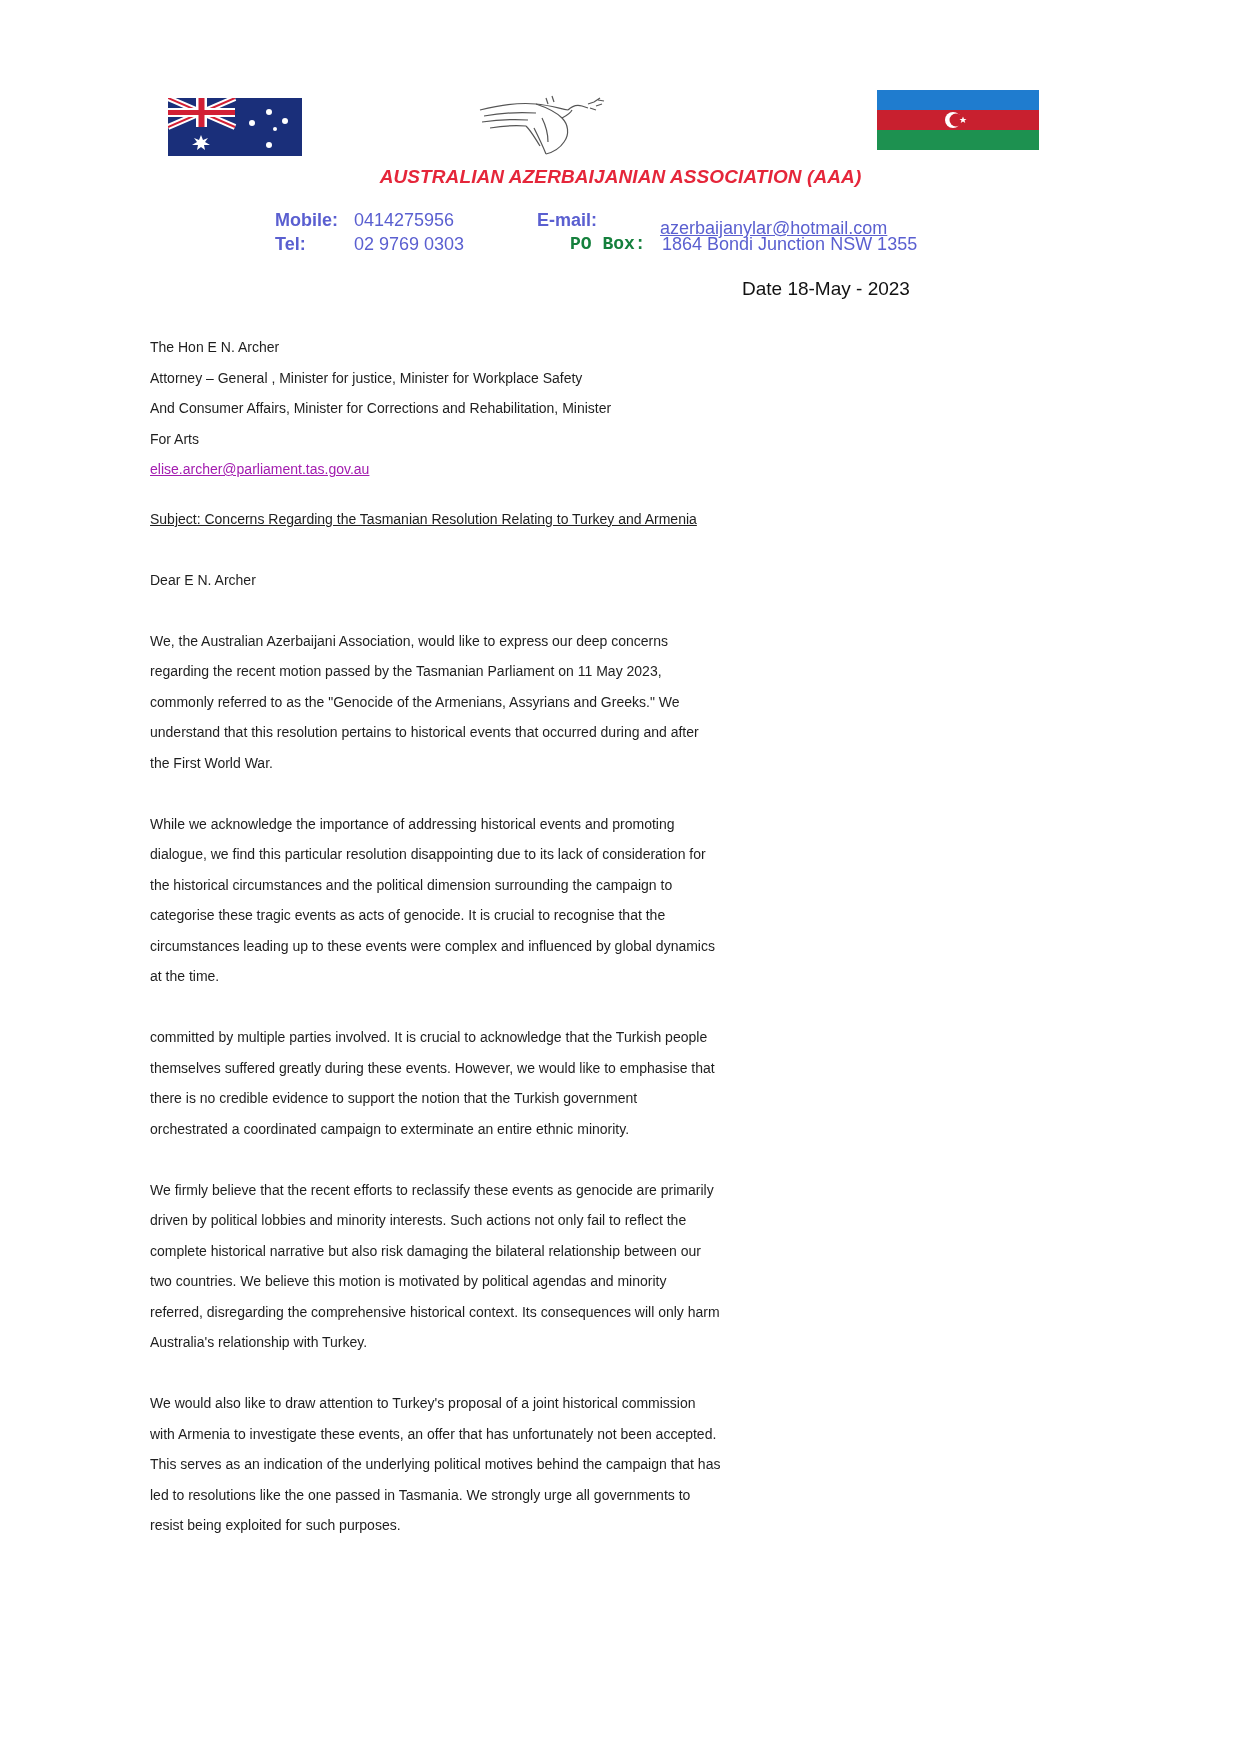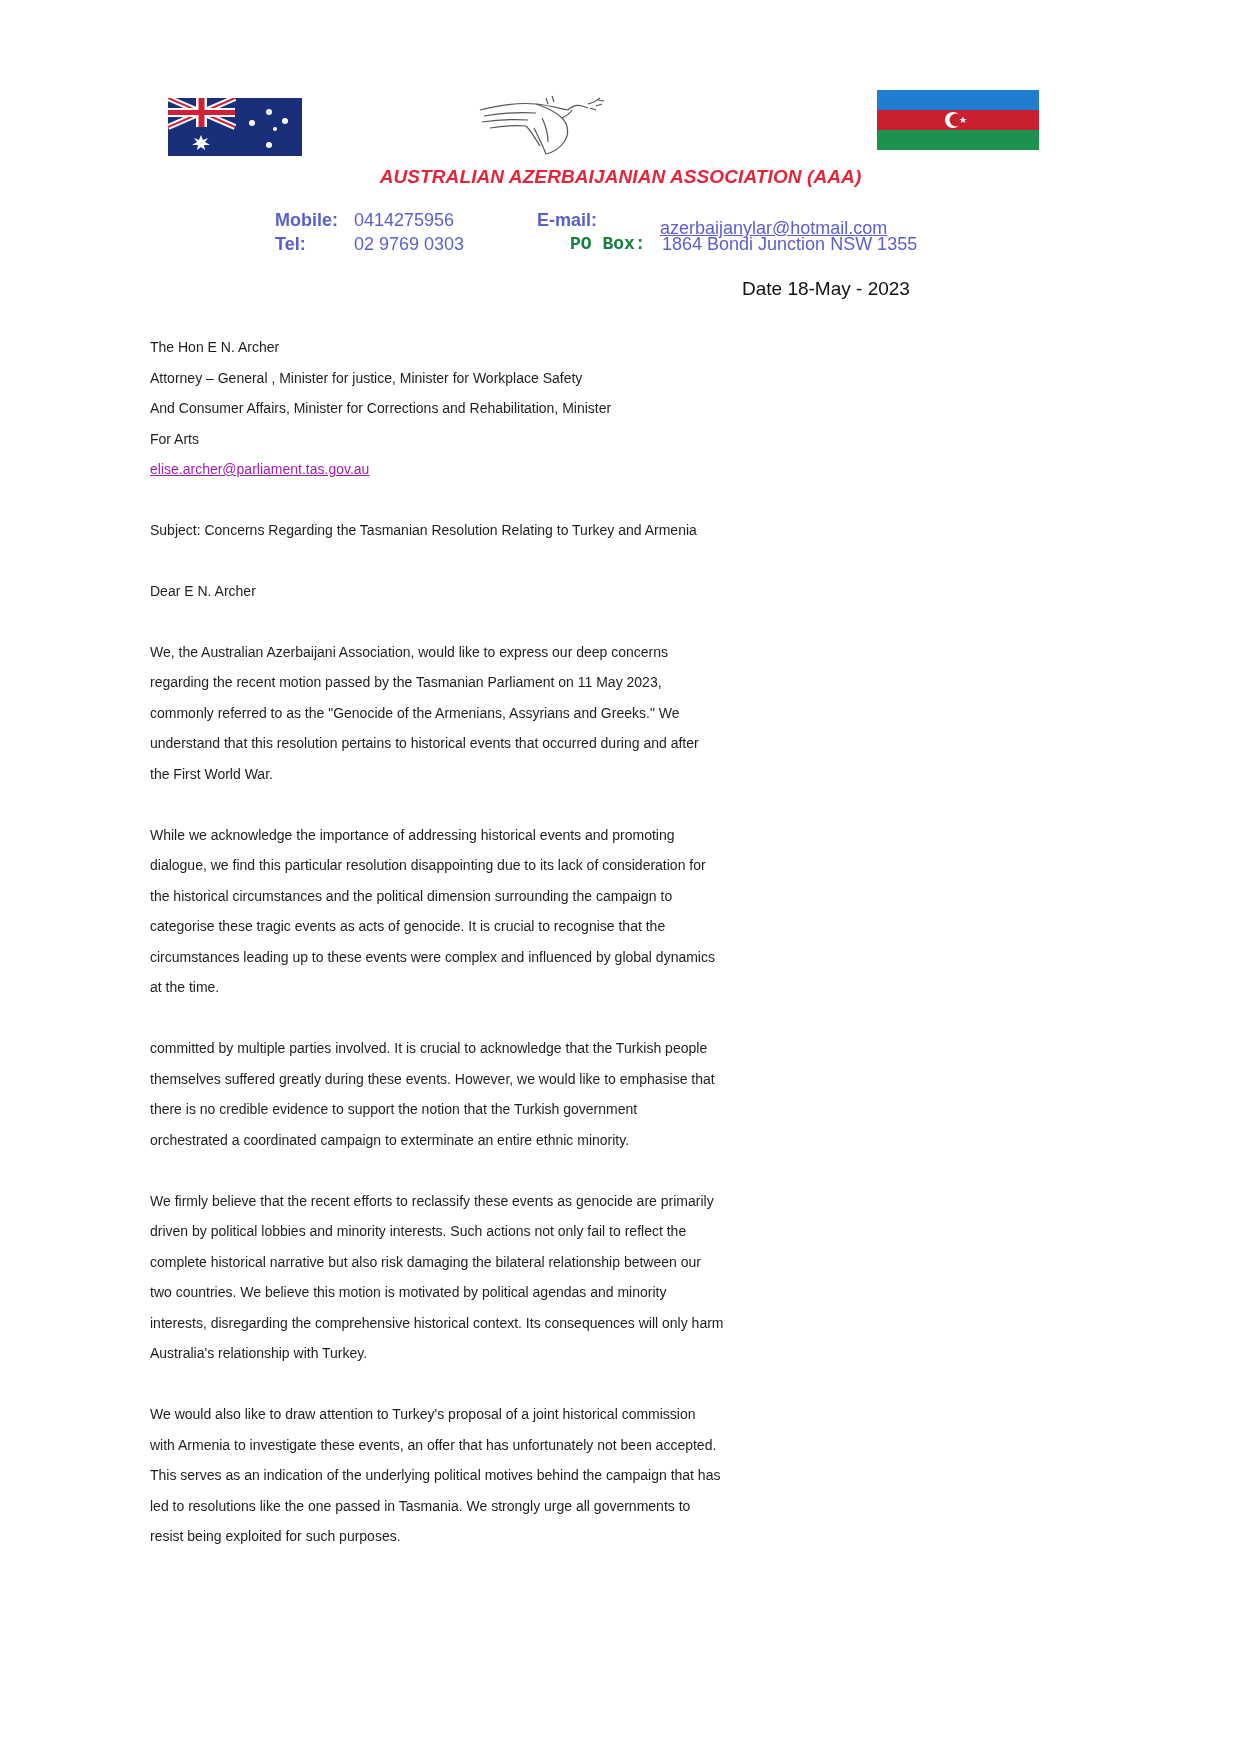--- a/index.html
+++ b/index.html
@@ -93,21 +93,21 @@
 <div class="abs date">Date 18-May - 2023</div>
 
 <div class="abs body-text">
   <div>
     <span class="line">The Hon E N. Archer</span>
     <span class="line">Attorney – General , Minister for justice, Minister for Workplace Safety</span>
     <span class="line">And Consumer Affairs, Minister for Corrections and Rehabilitation, Minister</span>
     <span class="line">For Arts</span>
     <span class="line"><a class="recipient-email" style="color: #a21caf;">elise.archer@parliament.tas.gov.au</a></span>
   </div>
-  <p style="margin-top:30px;">
+  <p style="margin-top:19px;text-decoration:underline;">
       <span class="line">Subject: Concerns Regarding the Tasmanian Resolution Relating to Turkey and Armenia</span>
     </p>
   <p>
       <span class="line">Dear E N. Archer</span>
     </p>
 
   <p>
     <span class="line">We, the Australian Azerbaijani Association, would like to express our deep concerns</span>
     <span class="line">regarding the recent motion passed by the Tasmanian Parliament on 11 May 2023,</span>
     <span class="line">commonly referred to as the "Genocide of the Armenians, Assyrians and Greeks." We</span>
@@ -126,21 +126,21 @@
     <span class="line">committed by multiple parties involved. It is crucial to acknowledge that the Turkish people</span>
     <span class="line">themselves suffered greatly during these events. However, we would like to emphasise that</span>
     <span class="line">there is no credible evidence to support the notion that the Turkish government</span>
     <span class="line">orchestrated a coordinated campaign to exterminate an entire ethnic minority.</span>
   </p>
   <p>
     <span class="line">We firmly believe that the recent efforts to reclassify these events as genocide are primarily</span>
     <span class="line">driven by political lobbies and minority interests. Such actions not only fail to reflect the</span>
     <span class="line">complete historical narrative but also risk damaging the bilateral relationship between our</span>
     <span class="line">two countries. We believe this motion is motivated by political agendas and minority</span>
-    <span class="line">interests, disregarding the comprehensive historical context. Its consequences will only harm</span>
+    <span class="line">referred, disregarding the comprehensive historical context. Its consequences will only harm</span>
     <span class="line">Australia's relationship with Turkey.</span>
   </p>
   <p>
     <span class="line">We would also like to draw attention to Turkey's proposal of a joint historical commission</span>
     <span class="line">with Armenia to investigate these events, an offer that has unfortunately not been accepted.</span>
     <span class="line">This serves as an indication of the underlying political motives behind the campaign that has</span>
     <span class="line">led to resolutions like the one passed in Tasmania. We strongly urge all governments to</span>
     <span class="line">resist being exploited for such purposes.</span>
   </p>
 </div>

